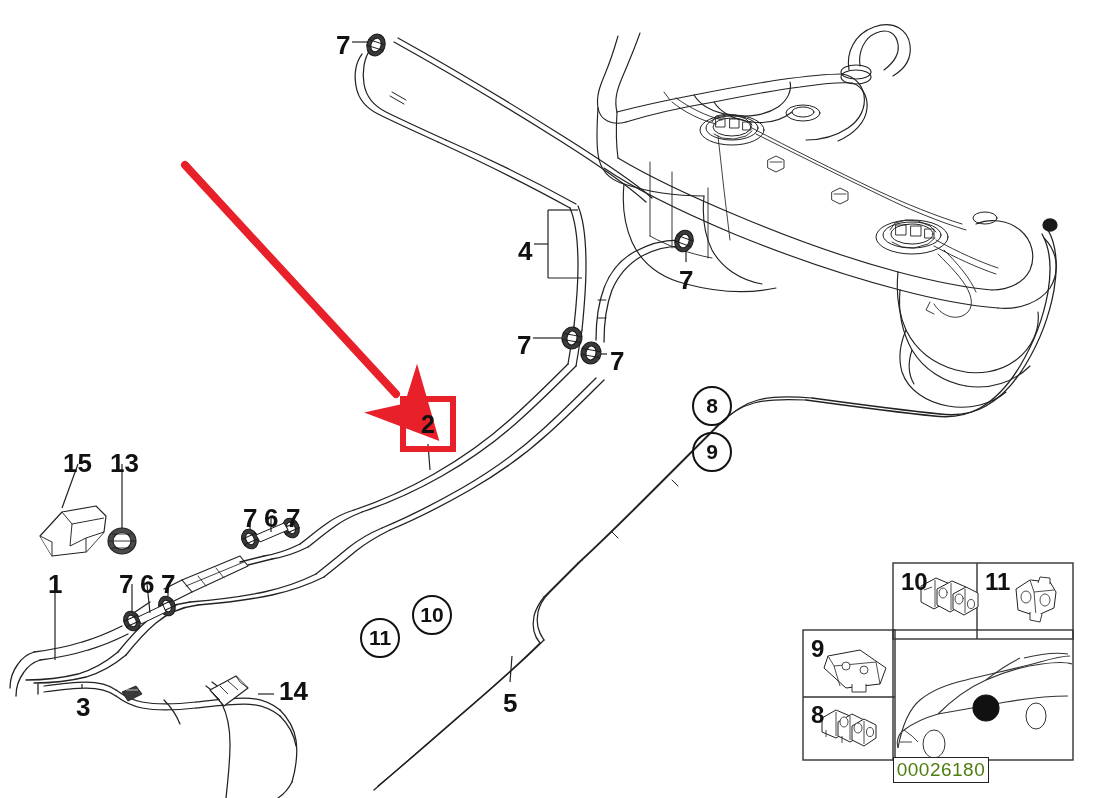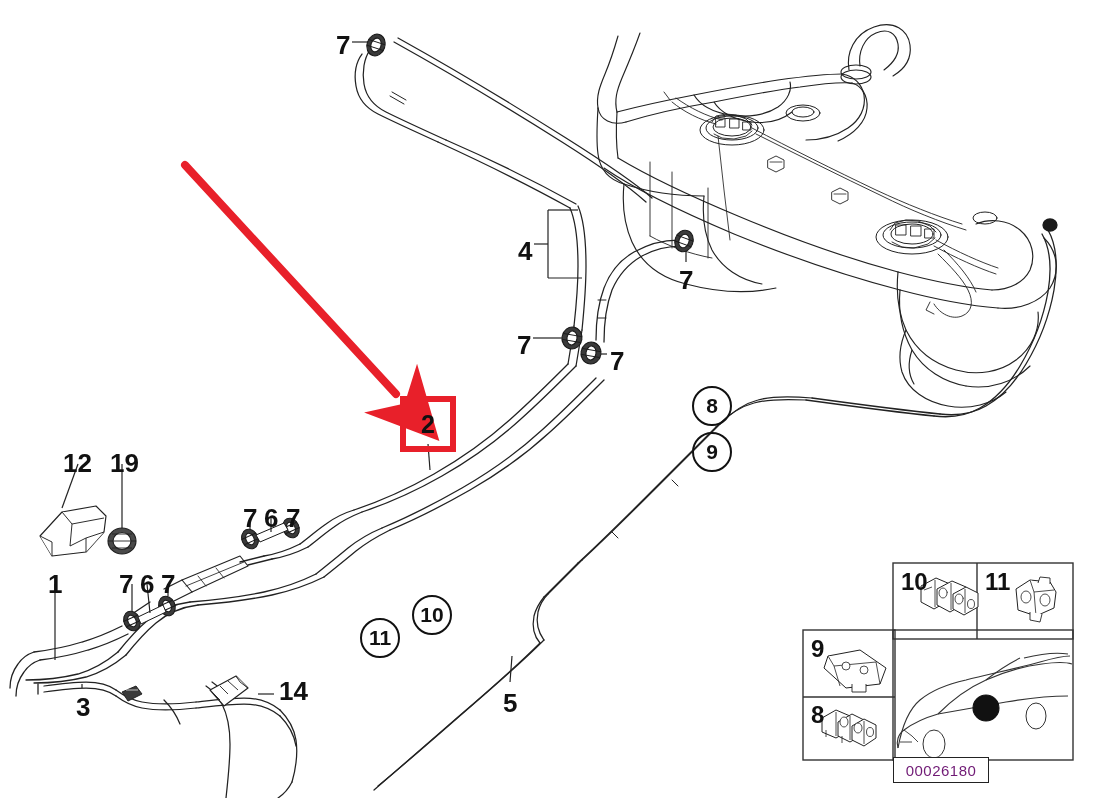--- a/index.html
+++ b/index.html
@@ -78,23 +78,23 @@
     left: 893px;
     top: 757px;
     width: 96px;
     height: 26px;
     border: 1.6px solid #222222;
     box-sizing: border-box;
     display: flex;
     align-items: center;
     justify-content: center;
     font-family: "Liberation Sans", sans-serif;
-    font-size: 15px;
+    font-size: 19px;
     letter-spacing: 0.5px;
-    color: #701a75;
+    color: #4d7c0f;
     background: #ffffff;
   }
 </style>
 </head>
 <body>
 
 <div id="root">
 
   <svg id="diagram-svg" viewBox="0 0 1095 798" xmlns="http://www.w3.org/2000/svg">
     <defs>
@@ -515,22 +515,22 @@
       <path d="M900,742 L912,742" stroke-width="0.9"></path>
       <circle cx="986" cy="708" r="13" fill="#111111" stroke="#111111"></circle>
     </g>
   </svg>
 
   <div class="lbl lbl-lg" style="left:336px; top:32px;">7</div>
   <div class="lbl lbl-lg" style="left:518px; top:238px;">4</div>
   <div class="lbl lbl-lg" style="left:679px; top:267px;">7</div>
   <div class="lbl lbl-lg" style="left:517px; top:332px;">7</div>
   <div class="lbl lbl-lg" style="left:610px; top:348px;">7</div>
-  <div class="lbl lbl-lg" style="left:63px; top:450px;">12</div>
-  <div class="lbl lbl-lg" style="left:110px; top:450px;">19</div>
+  <div class="lbl lbl-lg" style="left:63px; top:450px;">15</div>
+  <div class="lbl lbl-lg" style="left:110px; top:450px;">13</div>
   <div class="lbl lbl-lg" style="left:243px; top:505px;">7</div>
   <div class="lbl lbl-lg" style="left:264px; top:505px;">6</div>
   <div class="lbl lbl-lg" style="left:286px; top:505px;">7</div>
   <div class="lbl lbl-lg" style="left:48px; top:571px;">1</div>
   <div class="lbl lbl-lg" style="left:119px; top:571px;">7</div>
   <div class="lbl lbl-lg" style="left:140px; top:571px;">6</div>
   <div class="lbl lbl-lg" style="left:161px; top:571px;">7</div>
   <div class="lbl lbl-lg" style="left:76px; top:694px;">3</div>
   <div class="lbl lbl-lg" style="left:279px; top:678px;">14</div>
   <div class="lbl lbl-lg" style="left:503px; top:690px;">5</div>

